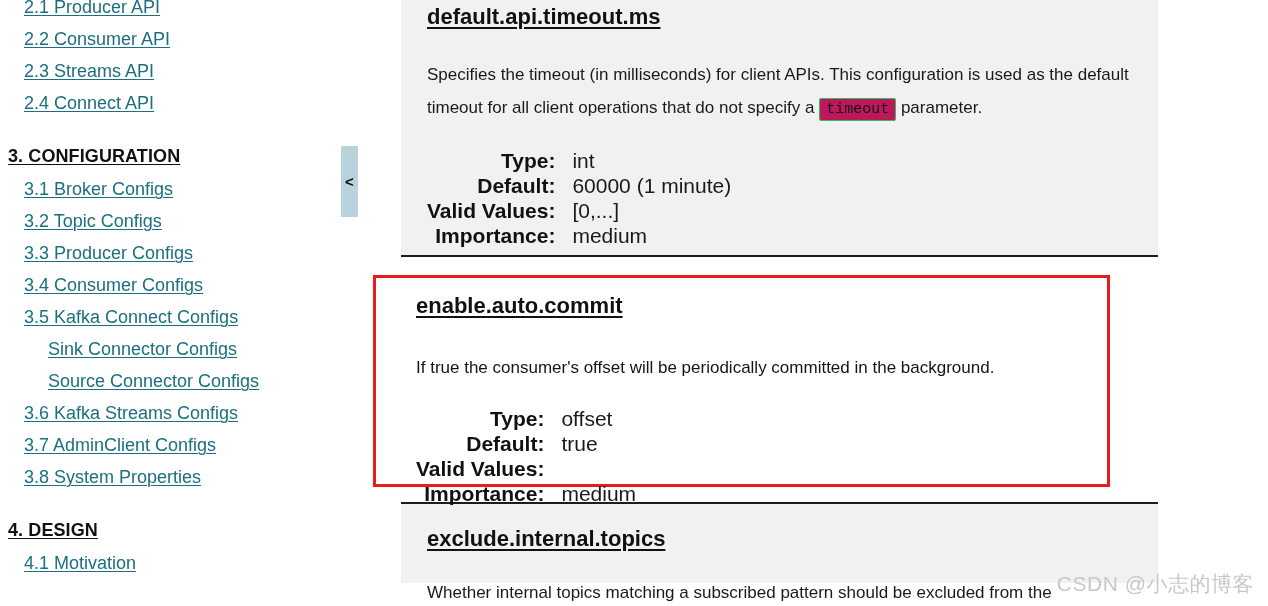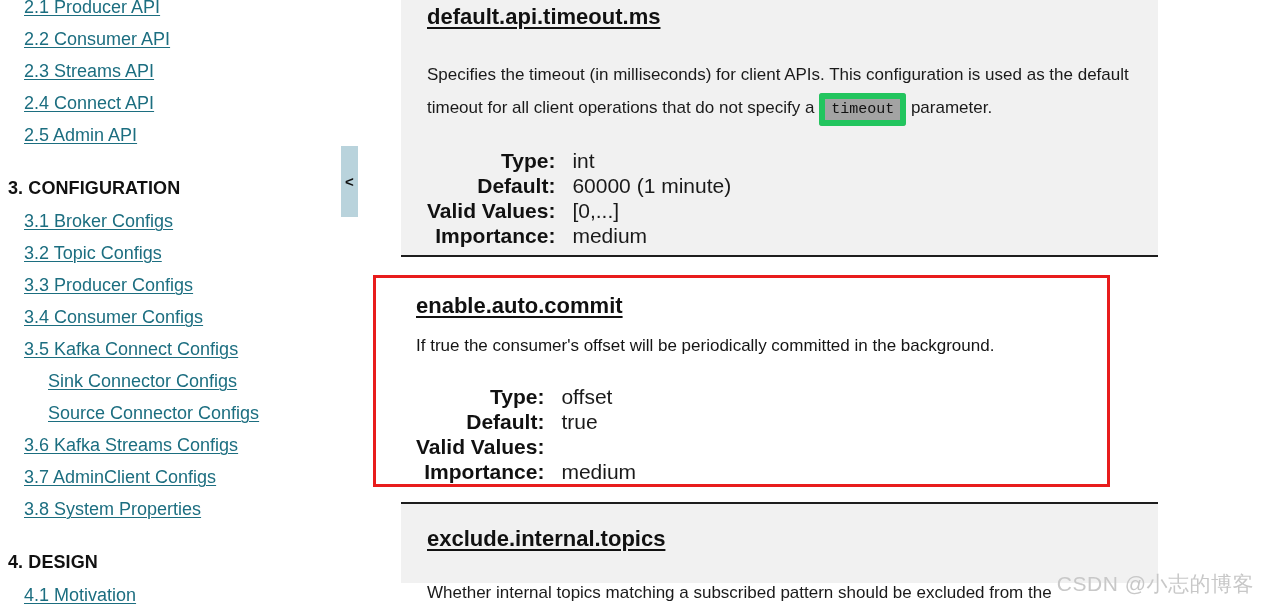--- a/index.html
+++ b/index.html
@@ -45,20 +45,21 @@
     font-weight: 700;
     color: #111111;
     letter-spacing: 0.1px;
     padding-left: 8px;
     margin-top: 22px;
     margin-bottom: 2px;
     line-height: 30px;
     white-space: nowrap;
   }
   .toc-section span.lbl {
+    text-decoration: underline;
     text-underline-offset: 2px;
     text-decoration-thickness: 1px;
   }
 
   .toc-link {
     display: block;
     font-size: 18px;
     line-height: 32px;
     color: #1c6e80;
     text-decoration: underline;
@@ -134,22 +135,22 @@
     font-size: 17px;
     line-height: 33px;
     color: #1a1a1a;
     margin: 0;
     padding: 0;
   }
 
   code.inline {
     font-family: "Liberation Mono", "DejaVu Sans Mono", monospace;
     font-size: 15px;
-    background: #a3a3a3;
-    border: 6px solid #22c55e;
+    background: #be185d;
+    border: 1px solid #22c55e;
     border-radius: 3px;
     padding: 2px 6px;
     color: #111111;
     white-space: nowrap;
   }
 
   table.cfg-meta {
     border-collapse: collapse;
     margin: 0;
     padding: 0;
@@ -214,21 +215,20 @@
 <body>
 
 <div id="page">
 
   <nav id="toc">
     <div class="toc-list" id="toc-list">
         <a class="toc-link lvl1 clip-top">2.1 Producer API</a>
         <a class="toc-link lvl1">2.2 Consumer API</a>
         <a class="toc-link lvl1">2.3 Streams API</a>
         <a class="toc-link lvl1">2.4 Connect API</a>
-        <a class="toc-link lvl1">2.5 Admin API</a>
         <div class="toc-section"><span class="lbl">3. CONFIGURATION</span></div>
         <a class="toc-link lvl1">3.1 Broker Configs</a>
         <a class="toc-link lvl1">3.2 Topic Configs</a>
         <a class="toc-link lvl1">3.3 Producer Configs</a>
         <a class="toc-link lvl1">3.4 Consumer Configs</a>
         <a class="toc-link lvl1">3.5 Kafka Connect Configs</a>
         <a class="toc-link lvl2">Sink Connector Configs</a>
         <a class="toc-link lvl2">Source Connector Configs</a>
         <a class="toc-link lvl1">3.6 Kafka Streams Configs</a>
         <a class="toc-link lvl1">3.7 AdminClient Configs</a>
@@ -281,21 +281,21 @@
       </div>
     </section>
     <div class="block-rule" style="top:502px;"></div>
 
   </main>
 
   <section id="highlight-box">
     <div class="inner" style="padding-top:13px;">
       <a class="cfg-name">enable.auto.commit</a>
 
-      <p class="cfg-desc" style="margin-top:8px;">If true the consumer's offset will be periodically committed in the background.</p>
+      <p class="cfg-desc" style="margin-top:30px;">If true the consumer's offset will be periodically committed in the background.</p>
 
       <table class="cfg-meta" style="margin-top:22px;">
         <tbody id="meta-1">
             <tr>
               <td class="k">Type:</td>
               <td class="v">offset</td>
             </tr>
             <tr>
               <td class="k">Default:</td>
               <td class="v">true</td>

